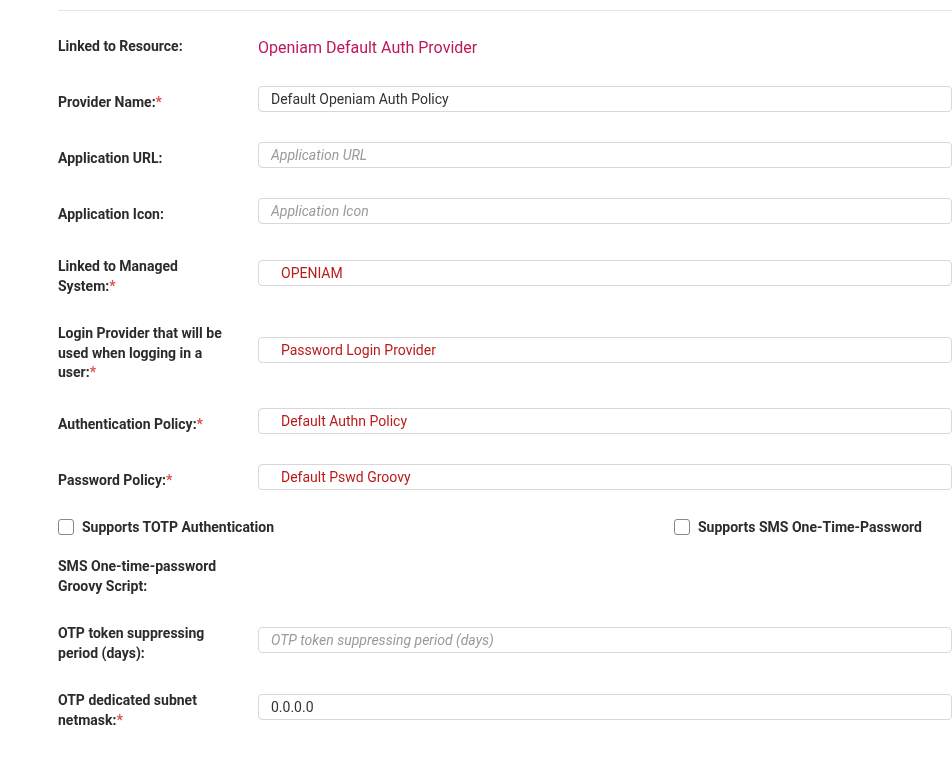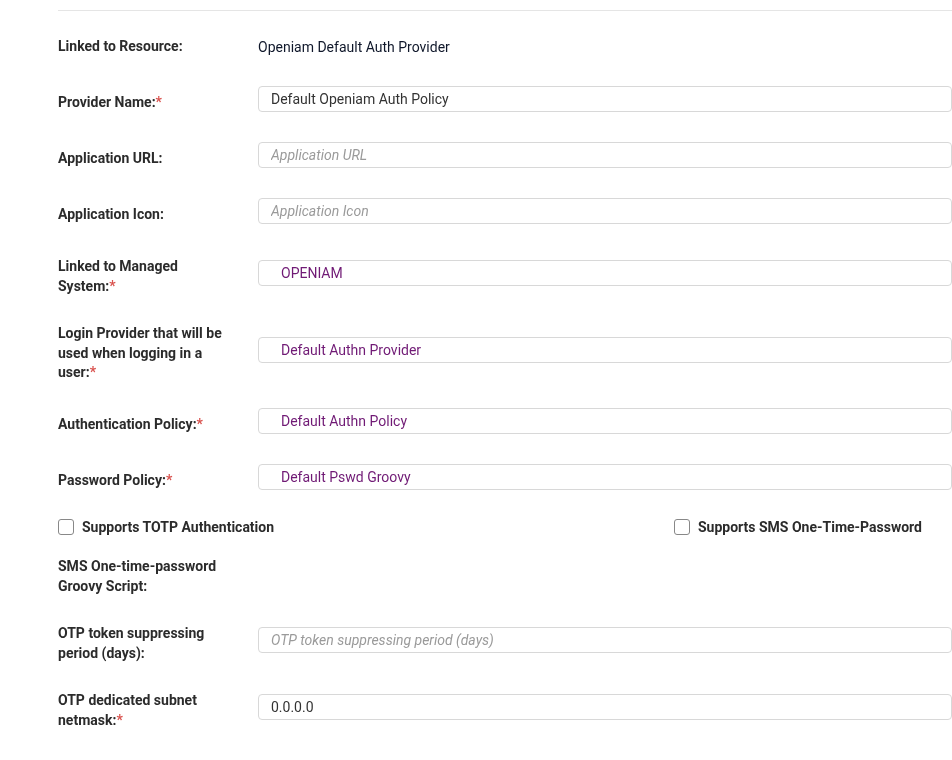--- a/index.html
+++ b/index.html
@@ -38,39 +38,39 @@
   }
   .label-col .req {
     color: #d9534f;
   }
   .field-col {
     flex: 1 1 auto;
     min-width: 0;
   }
   .static-value {
     padding-top: 8px;
-    color: #0f172a;
-    font-size: 14px;
+    color: #be185d;
+    font-size: 16px;
   }
   .text-input, .link-input {
     width: 100%;
     height: 26px;
     padding: 6px 12px;
     border: 1px solid #d8d8d8;
     border-radius: 4px;
     font-size: 14px;
     font-family: inherit;
     color: #333;
     background: #fff;
   }
   .text-input::placeholder { color: #9a9a9a; font-style: italic; }
   .link-input {
     display: flex;
     align-items: center;
-    color: #701a75;
+    color: #b91c1c;
     cursor: pointer;
     text-decoration: none;
     padding-left: 22px;
   }
   .checkbox-section {
     margin-bottom: 14px;
   }
   .checkbox-row {
     display: flex;
     align-items: center;
@@ -145,21 +145,21 @@
       </div>
     </div>
   </div>
 
   <div class="row">
     <div class="label-col">
       <span>Login Provider that will be used when logging in a user:</span><span class="req">*</span>
     </div>
     <div class="field-col">
       <div class="link-input">
-        <span>Default Authn Provider</span>
+        <span>Password Login Provider</span>
       </div>
     </div>
   </div>
 
   <div class="row">
     <div class="label-col">
       <span>Authentication Policy:</span><span class="req">*</span>
     </div>
     <div class="field-col">
       <div class="link-input">

